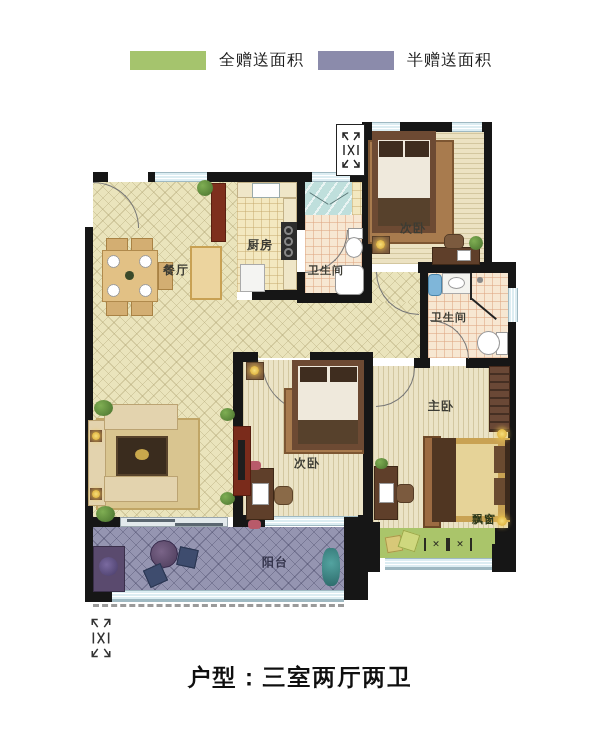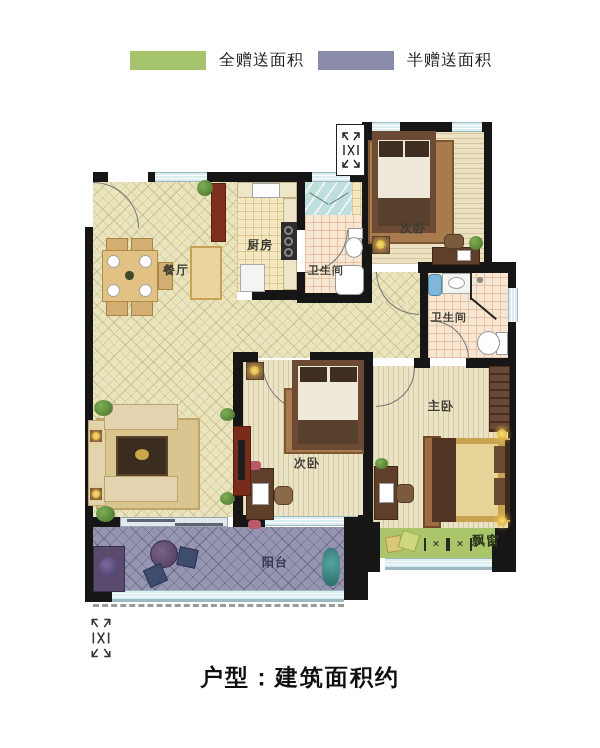--- a/index.html
+++ b/index.html
@@ -269,17 +269,17 @@
   <div class="abs" style="left:448px;top:538px;width:20px;height:13px;border-left:2px solid #2a2a22;border-right:2px solid #2a2a22;color:#2a2a22;font-size:9px;line-height:13px;text-align:center;">✕</div>
 
   <div class="lbl" style="left:163px;top:262px;">餐厅</div>
   <div class="lbl" style="left:247px;top:237px;">厨房</div>
   <div class="lbl lbl-sm" style="left:308px;top:263px;">卫生间</div>
   <div class="lbl" style="left:400px;top:220px;">次卧</div>
   <div class="lbl lbl-sm" style="left:431px;top:310px;">卫生间</div>
   <div class="lbl" style="left:294px;top:455px;">次卧</div>
   <div class="lbl" style="left:428px;top:398px;">主卧</div>
   <div class="lbl" style="left:262px;top:554px;color:#33334a;">阳台</div>
-  <div class="lbl" style="left:472px;top:532px;font-size:13px;color:#2e3a1a;text-align:center;">飘窗</div>
-
-  <div class="footer-line" style="top:662px;">户型：建筑面积约</div>
+  <div class="lbl" style="left:472px;top:512px;font-size:11px;color:#2e3a1a;text-align:center;">飘窗</div>
+
+  <div class="footer-line" style="top:662px;">户型：三室两厅两卫</div>
 
 </div>
 
 </body></html>

